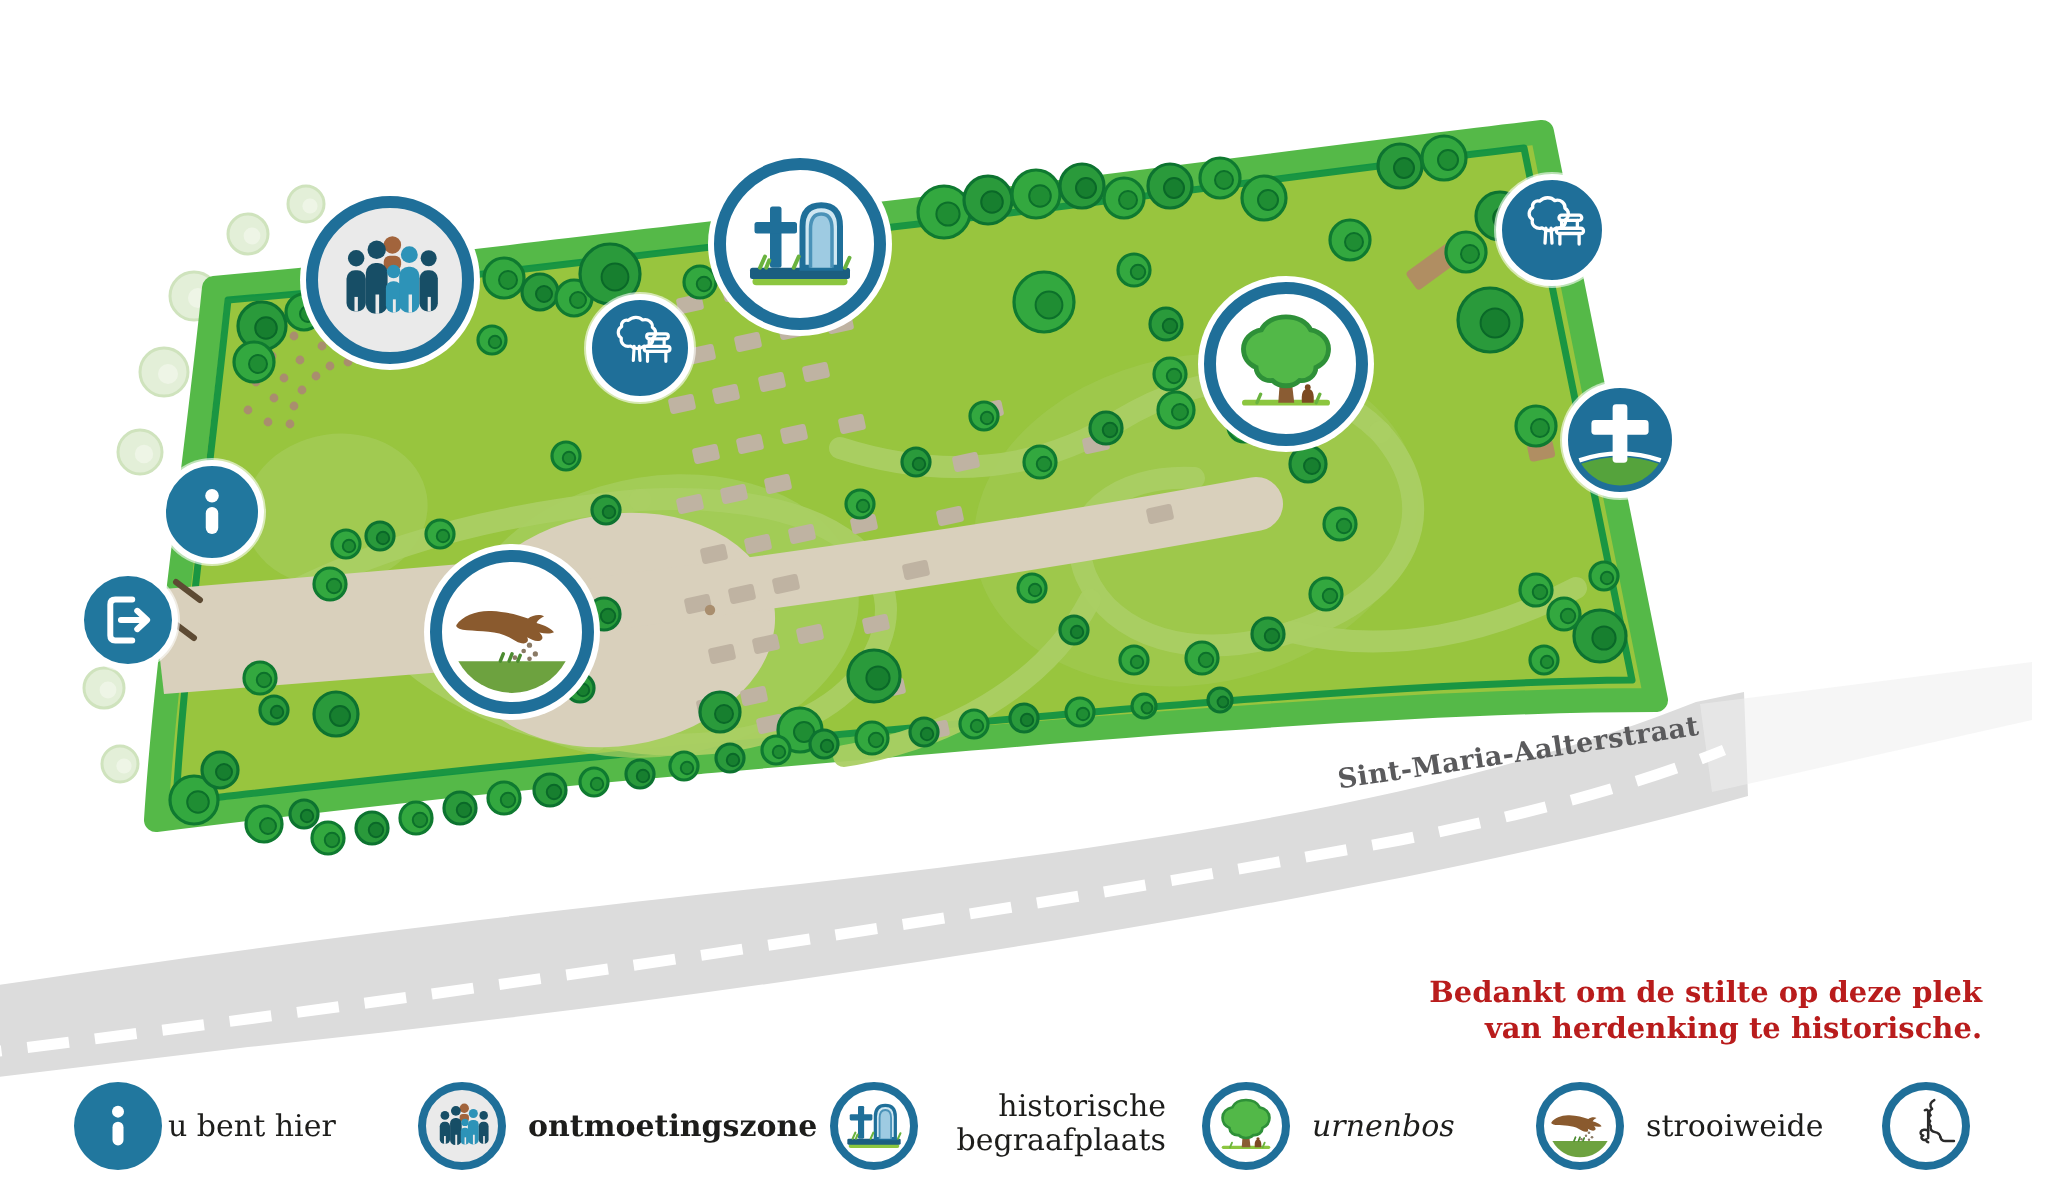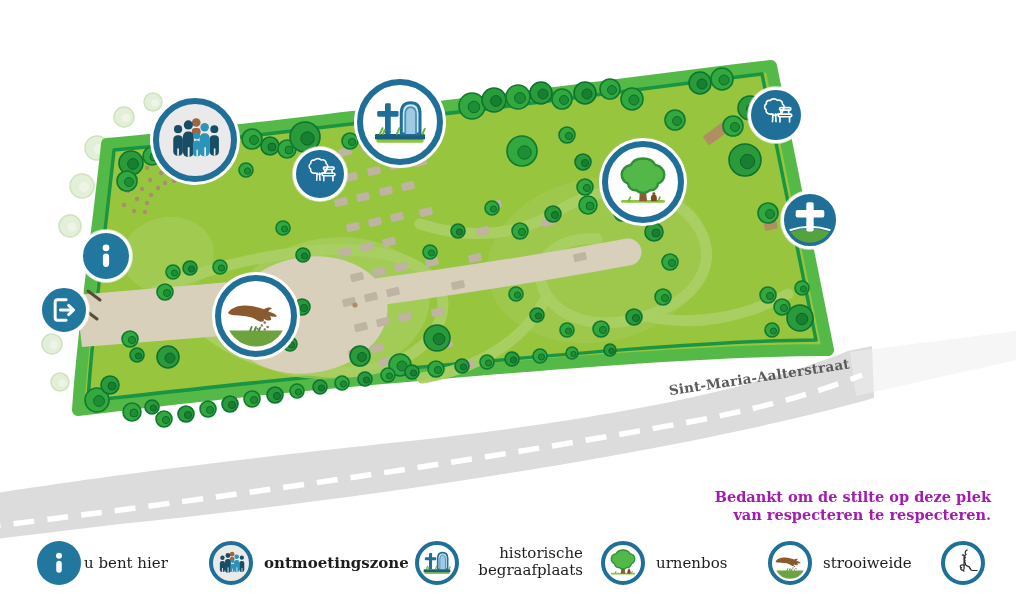--- a/index.html
+++ b/index.html
@@ -20,21 +20,21 @@
   .beige{fill:#d9d0bc}
   
   .marker{position:absolute;border-radius:50%;display:flex;align-items:center;justify-content:center;box-sizing:border-box;}
   .ringed{border:6px solid #1f6f99;background:#fff;box-shadow:0 0 0 3px #fff;}
   .graybg{background:#eaeaea;}
   .solid-blue{background:#1f6f99;border:3px solid #fff;box-shadow:0 0 0 1px rgba(255,255,255,.6);}
   .solid-teal{background:#21779e;border:3px solid #fff;box-shadow:0 0 0 1px rgba(255,255,255,.6);}
   
   .road-label{position:absolute;left:668px;top:369px;width:180px;transform:rotate(-8.5deg);
     font-size:13.5px;font-weight:bold;color:#5a5a5c;letter-spacing:.2px;white-space:nowrap;}
-  .notice{position:absolute;right:34px;top:488px;text-align:right;color:#a21caf;
+  .notice{position:absolute;right:34px;top:488px;text-align:right;color:#b91c1c;
     font-size:14.5px;font-weight:bold;line-height:17.5px;}
   
   .legend-icon{position:absolute;top:541px;width:44px;height:44px;border-radius:50%;box-sizing:border-box;
     display:flex;align-items:center;justify-content:center;}
   .legend-ring{border:4px solid #1f6f99;background:#fff;}
   .legend-ring.gray{background:#eaeaea;}
   .legend-solid{background:#21779e;}
   .legend-label{position:absolute;font-size:15px;color:#1d1d1b;line-height:17px;}
 </style>
 </head>
@@ -729,21 +729,21 @@
 <div class="marker ringed" style="left:215px;top:275px;width:82px;height:82px;overflow:hidden;">
   <svg viewBox="0 0 48 48" width="70" height="70">
         <use href="#g-hand"></use>
       </svg>
 </div>
 
 <div class="road-label">Sint-Maria-Aalterstraat</div>
 
 <div class="notice">
   <div>Bedankt om de stilte op deze plek</div>
-  <div>van respecteren te respecteren.</div>
+  <div>van herdenking te historische.</div>
 </div>
 
 <div>
   <div class="legend-icon legend-solid" style="left:37px;">
     <svg viewBox="0 0 48 48" width="30" height="30">
           <use href="#g-info"></use>
         </svg>
   </div>
   <div class="legend-label" style="left:84px;top:555px;">u bent hier</div>
 
@@ -759,21 +759,21 @@
           <use href="#g-chapel"></use>
         </svg>
   </div>
   <div class="legend-label" style="left:471px;top:545px;width:112px;text-align:right;">historische begraafplaats</div>
 
   <div class="legend-icon legend-ring" style="left:601px;">
     <svg viewBox="0 0 48 48" width="32" height="32">
           <use href="#g-tree"></use>
         </svg>
   </div>
-  <div class="legend-label" style="left:656px;top:555px;">urnenbos</div>
+  <div class="legend-label" style="left:656px;top:555px;font-style:italic;">urnenbos</div>
 
   <div class="legend-icon legend-ring" style="left:768px;overflow:hidden;">
     <svg viewBox="0 0 48 48" width="36" height="36">
           <use href="#g-hand"></use>
         </svg>
   </div>
   <div class="legend-label" style="left:823px;top:555px;">strooiweide</div>
 
   <div class="legend-icon legend-ring" style="left:941px;">
     <svg viewBox="0 0 48 48" width="35" height="35">

